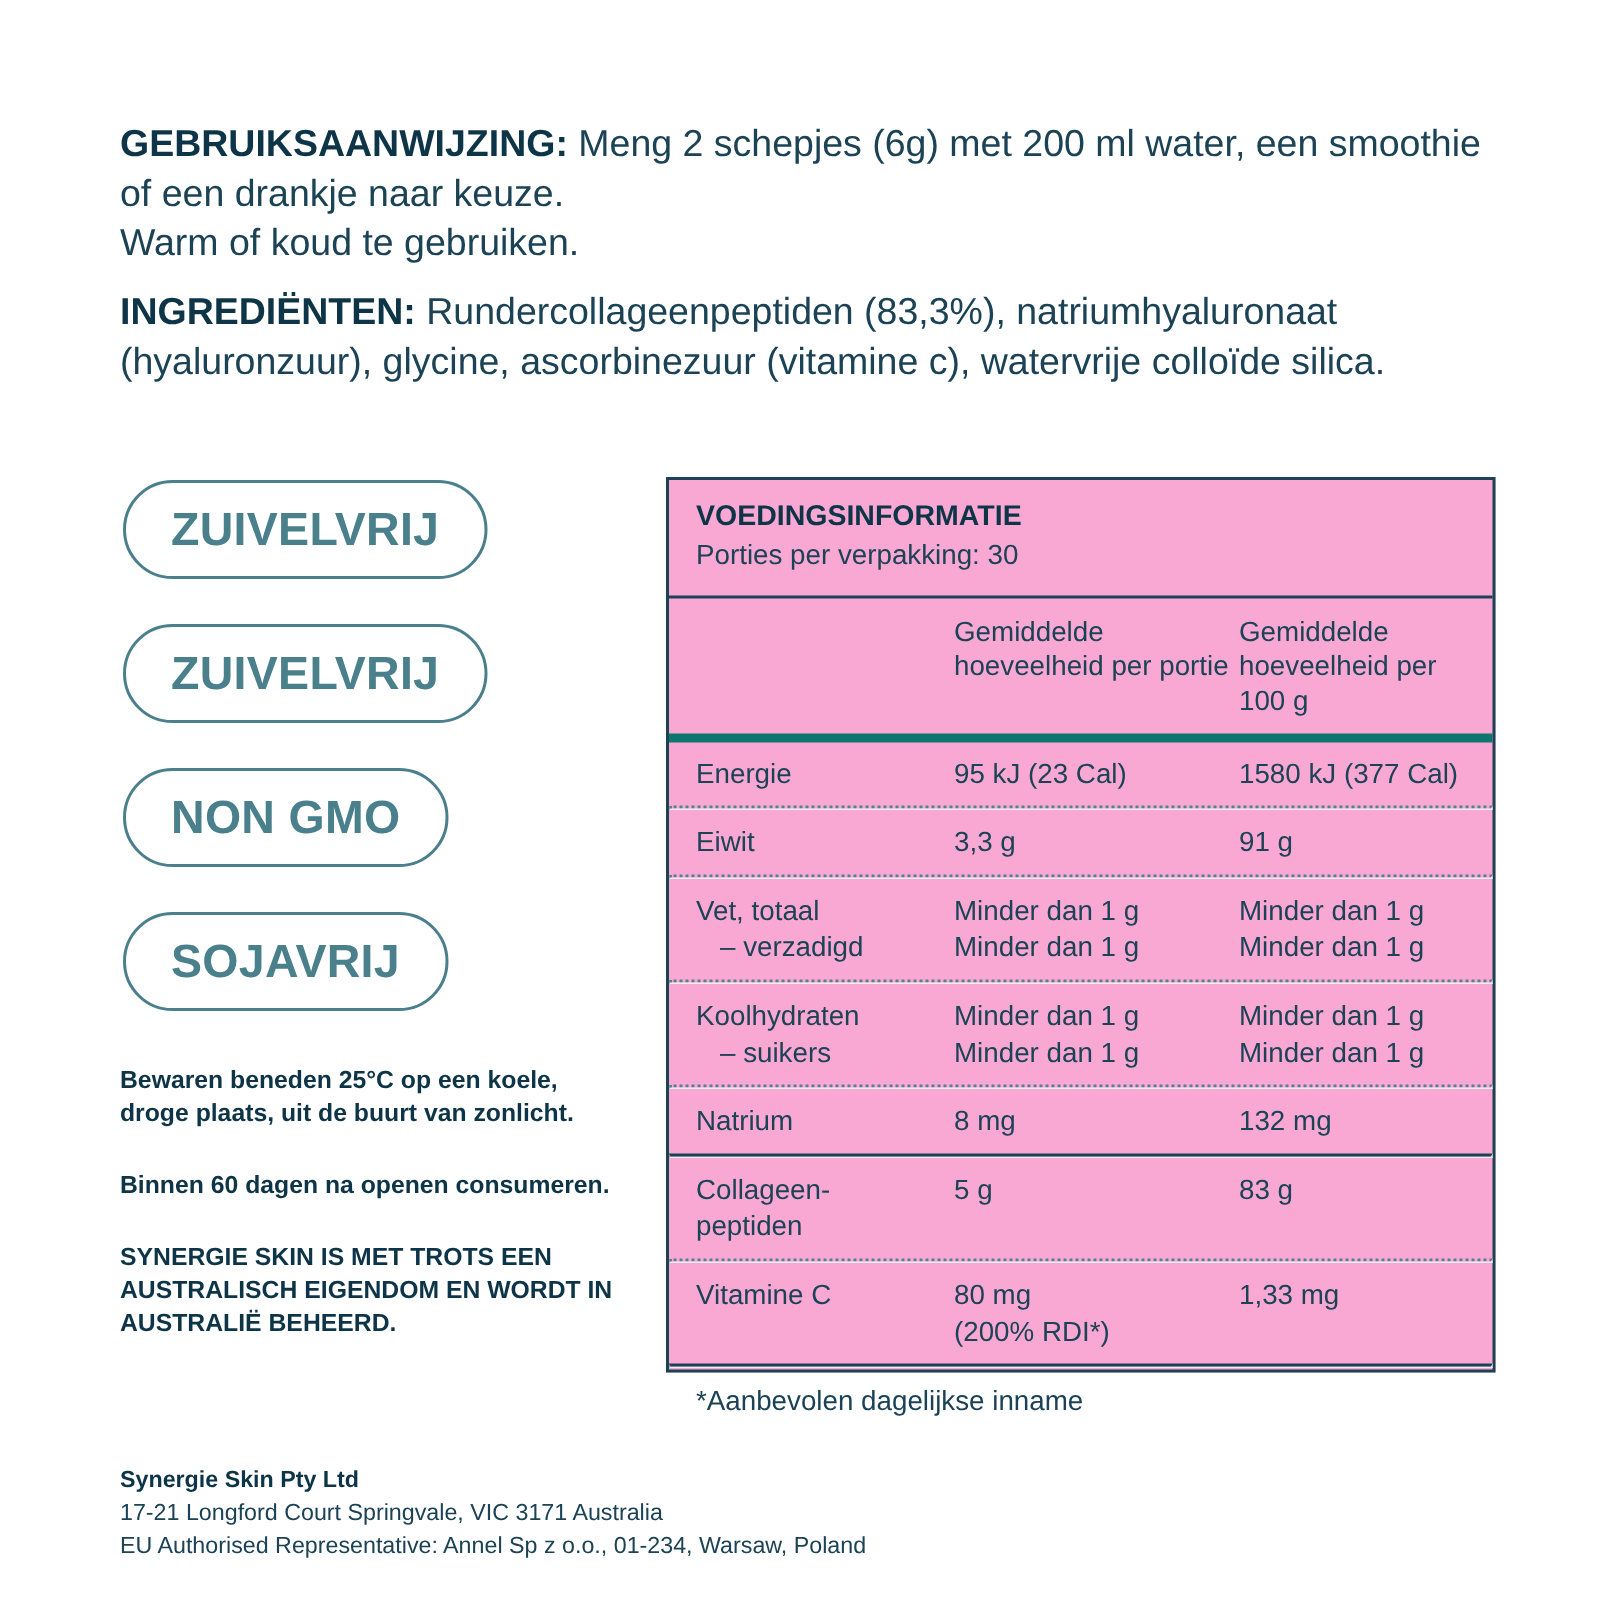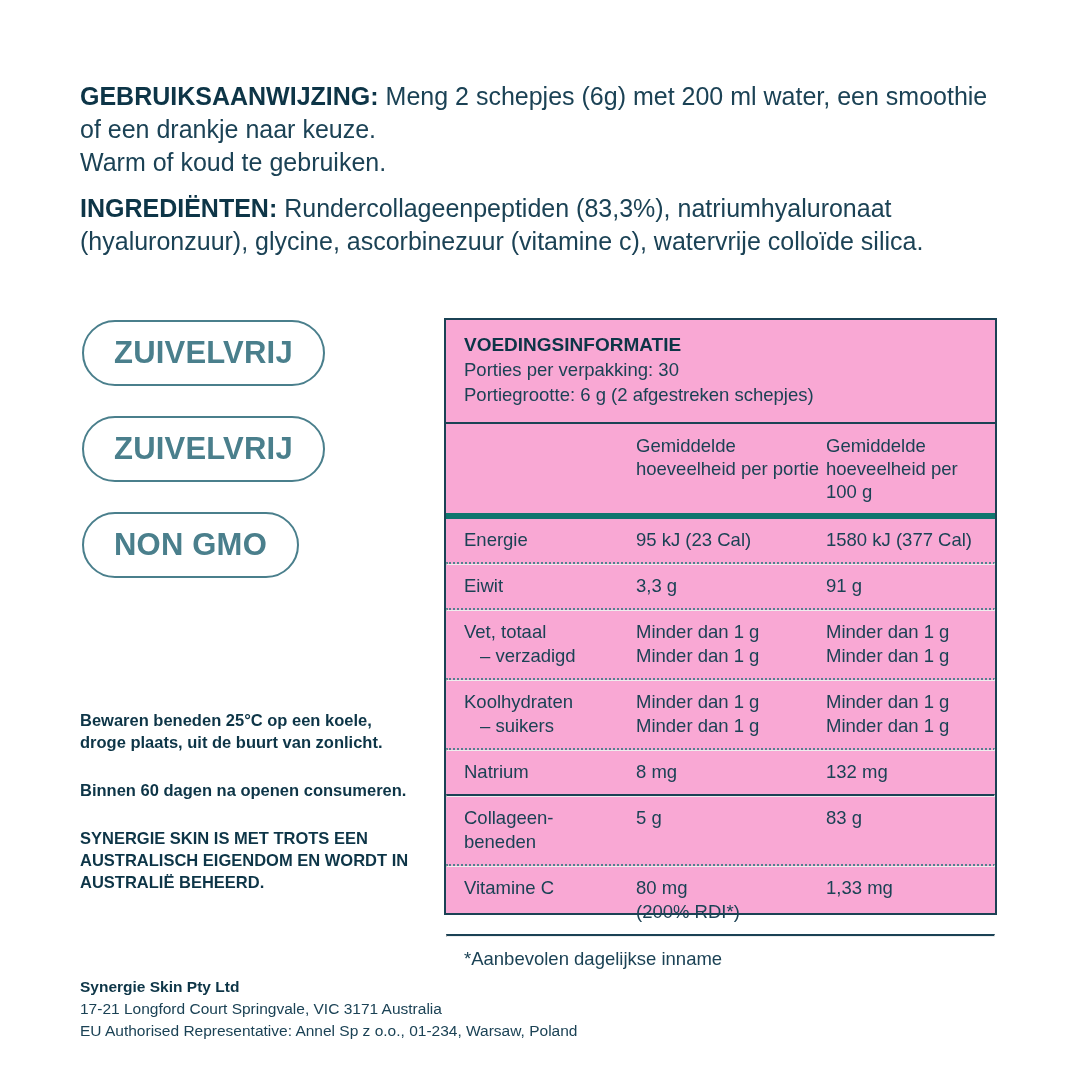--- a/index.html
+++ b/index.html
@@ -175,40 +175,40 @@
 </div>
 
 <div class="ingredients-block">
   <span class="lead">INGREDIËNTEN:</span><span> Rundercollageenpeptiden (83,3%), natriumhyaluronaat (hyaluronzuur), glycine, ascorbinezuur (vitamine c), watervrije colloïde silica.</span>
 </div>
 
 <div class="badges">
   <div class="badge">ZUIVELVRIJ</div>
   <div class="badge">ZUIVELVRIJ</div>
   <div class="badge">NON GMO</div>
+  <div class="badge">SOJAVRIJ</div>
 </div>
 
 <div class="storage-block">
   <p>Bewaren beneden 25°C op een koele, droge plaats, uit de buurt van zonlicht.</p>
   <p>Binnen 60 dagen na openen consumeren.</p>
   <p class="origin-note">SYNERGIE SKIN IS MET TROTS EEN AUSTRALISCH EIGENDOM EN WORDT IN AUSTRALIË BEHEERD.</p>
 </div>
 
 <div class="footer">
   <div class="company">Synergie Skin Pty Ltd</div>
   <div>17-21 Longford Court Springvale, VIC 3171 Australia</div>
   <div>EU Authorised Representative: Annel Sp z o.o., 01-234, Warsaw, Poland</div>
 </div>
 
 <div class="nutrition-panel">
 
   <div class="np-head">
     <div class="np-title">VOEDINGSINFORMATIE</div>
     <div class="np-sub">Porties per verpakking: 30</div>
-    <div class="np-sub">Portiegrootte: 6 g (2 afgestreken schepjes)</div>
   </div>
 
   <div class="np-colhead">
     <div class="c1"></div>
     <div class="c2">Gemiddelde hoeveelheid per portie</div>
     <div class="c3">Gemiddelde hoeveelheid per 100 g</div>
   </div>
 
   <div class="np-row">
     <div class="c1"><span>Energie</span></div>
@@ -259,21 +259,21 @@
   <div class="np-row">
     <div class="c1"><span>Natrium</span></div>
     <div class="c2"><span>8 mg</span></div>
     <div class="c3"><span>132 mg</span></div>
   </div>
   <hr class="sep-solid">
 
   <div class="np-row">
     <div class="c1">
       <span>Collageen-</span>
-      <span class="indent" style="padding-left:0">beneden</span>
+      <span class="indent" style="padding-left:0">peptiden</span>
     </div>
     <div class="c2"><span>5 g</span></div>
     <div class="c3"><span>83 g</span></div>
   </div>
   <hr class="sep-dotted">
 
   <div class="np-row">
     <div class="c1"><span>Vitamine C</span></div>
     <div class="c2">
       <span>80 mg</span>

